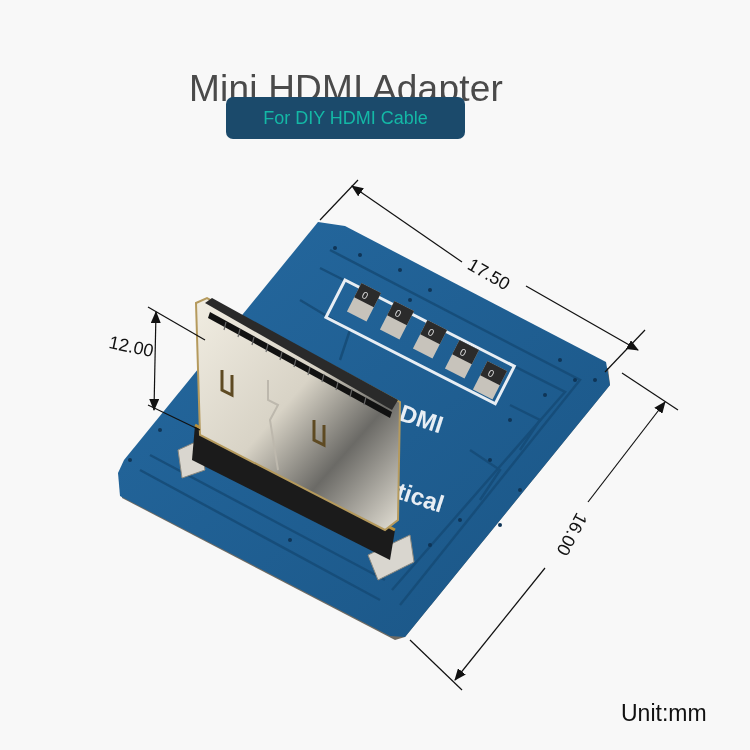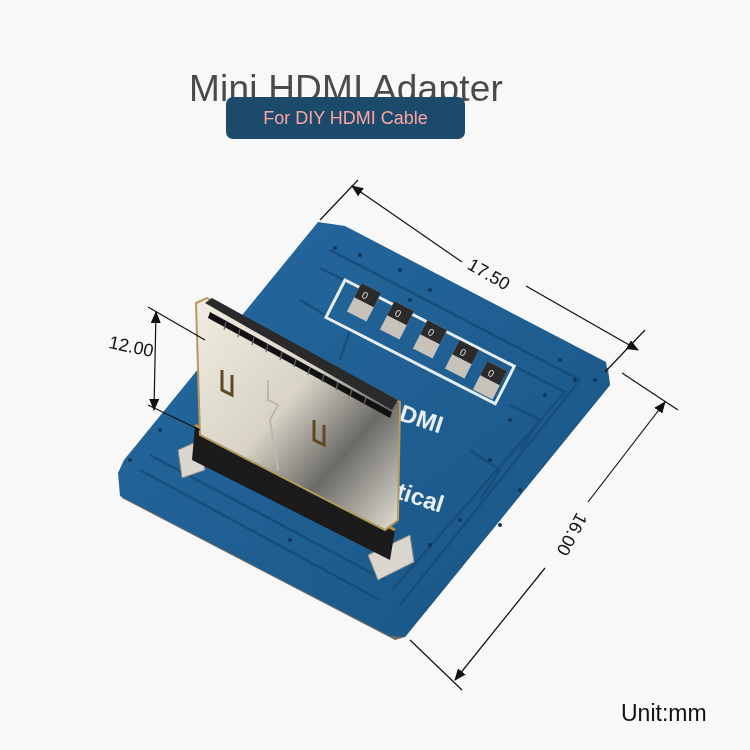--- a/index.html
+++ b/index.html
@@ -1,19 +1,19 @@
 <!DOCTYPE html>
 <html><head>
 <meta charset="utf-8">
 <style>
   html, body { margin:0; padding:0; }
   body { width:750px; height:750px; background:#f8f8f8; position:relative; overflow:hidden; font-family:"Liberation Sans", sans-serif; }
   .title { position:absolute; top:20px; left:0; width:100%; text-align:center; font-size:37px; color:#4a4a4a; letter-spacing:0.2px;margin-top:48px; }
   .title span { position:relative; left:-29px; }
-  .badge { position:absolute; top:97px; left:226px; width:239px; height:42px; background:#1b4a6b; border-radius:7px; color:#fca5a5; font-size:18px; display:flex; align-items:center; justify-content:center; }
+  .badge { position:absolute; top:97px; left:226px; width:239px; height:42px; background:#1b4a6b; border-radius:7px; color:#14b8a6; font-size:18px; display:flex; align-items:center; justify-content:center; }
   .unit { position:absolute; top:700px; left:621px; font-size:23px; color:#111; }
   svg.scene { position:absolute; left:0; top:0; }
   .dimtext { font-family:"Liberation Sans", sans-serif; font-size:18px; fill:#111; }
 </style>
 </head>
 <body>
 
 <div class="title"><span>Mini HDMI Adapter</span></div>
 <div class="badge">
     <span>For DIY HDMI Cable</span>

